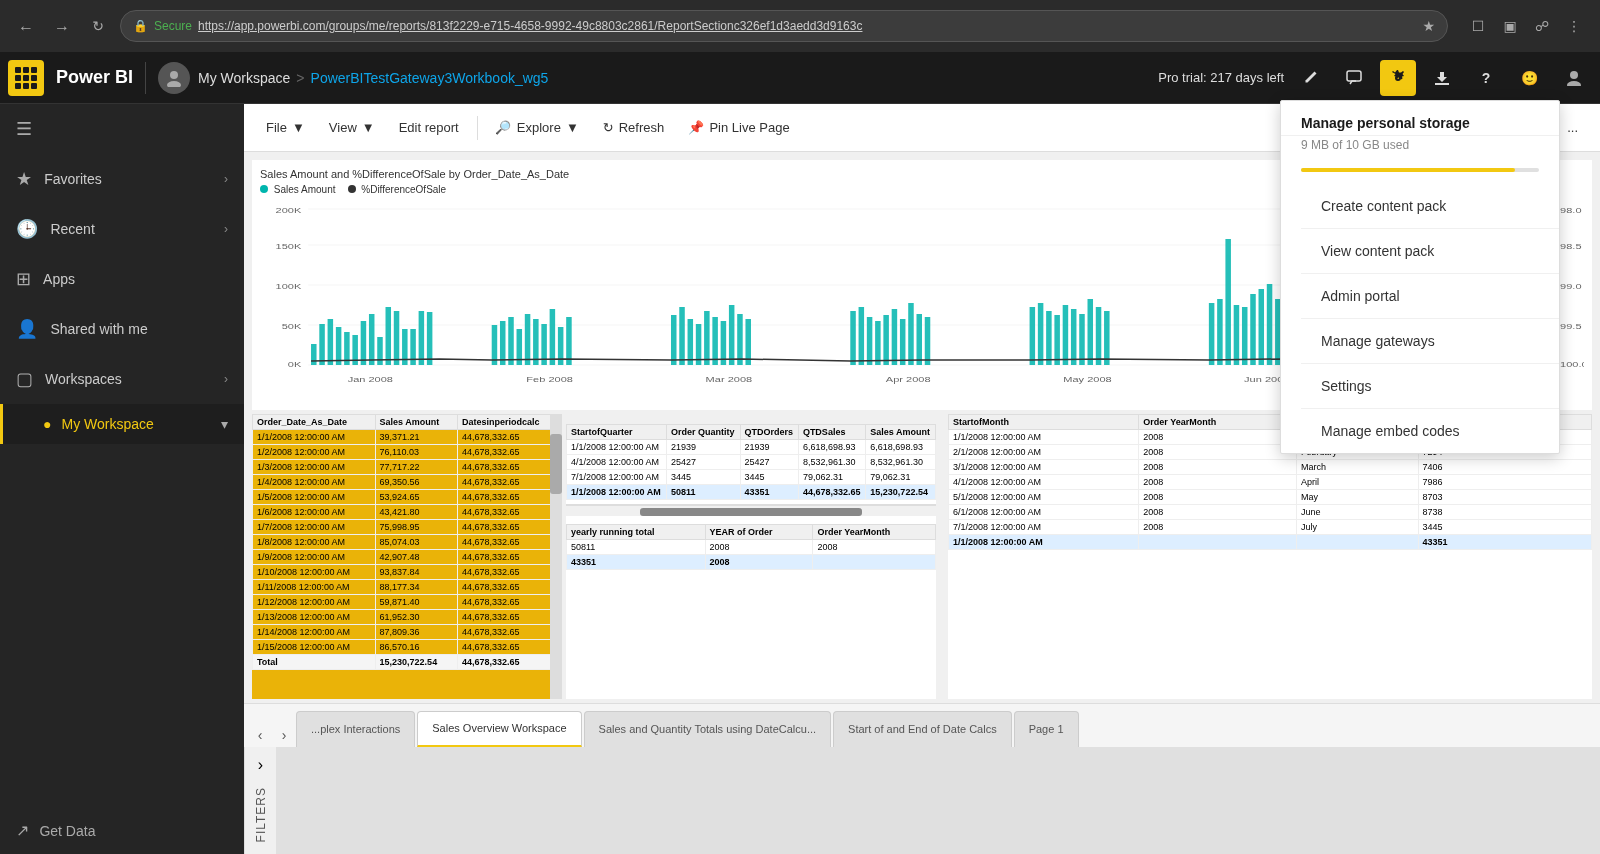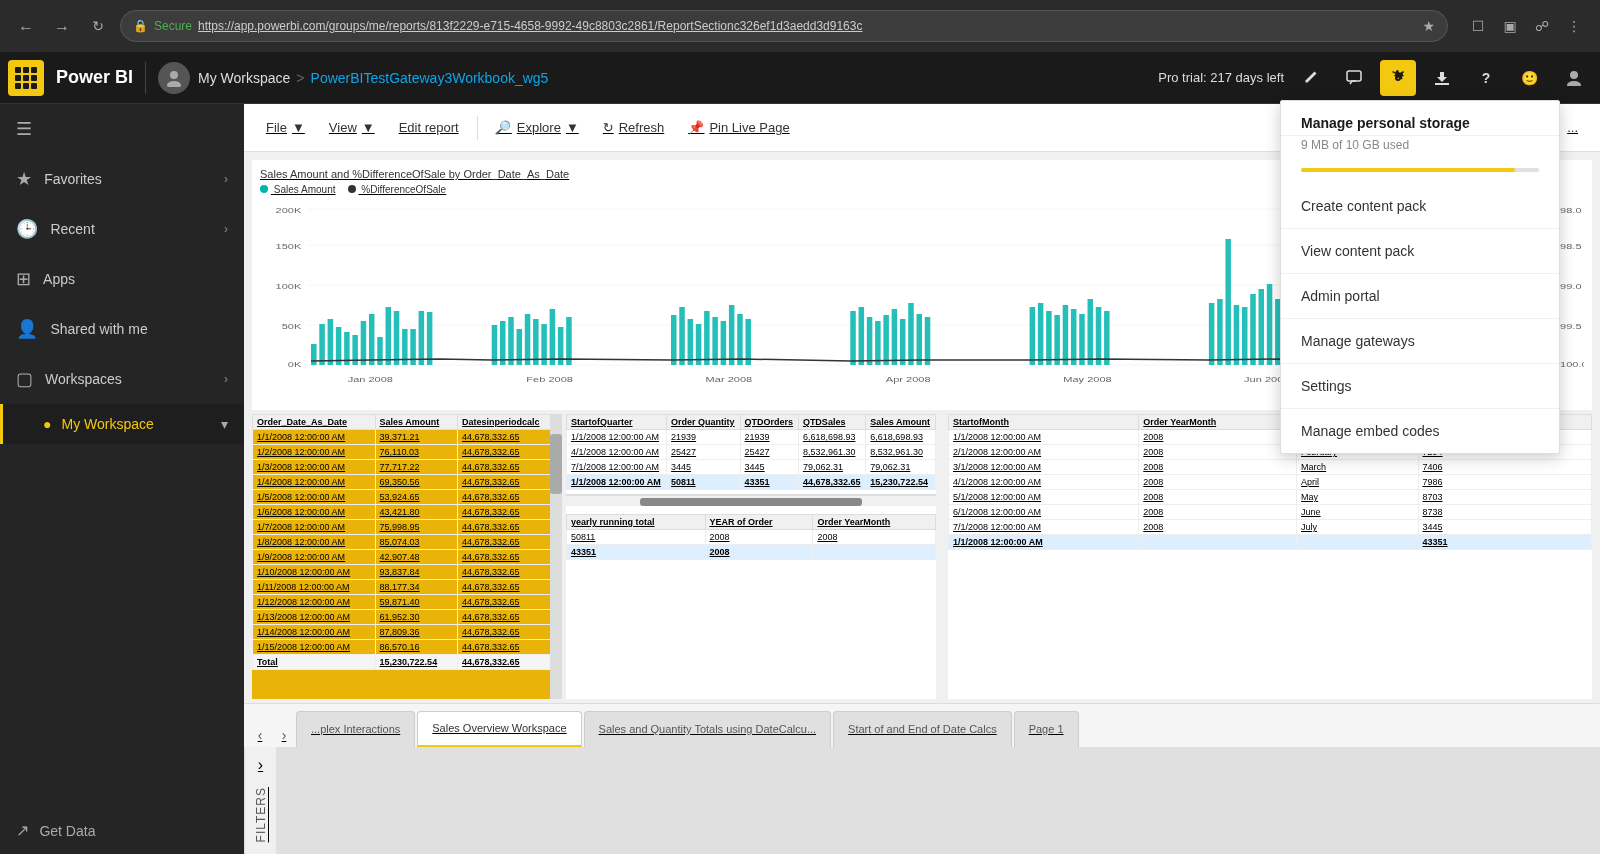--- a/index.html
+++ b/index.html
@@ -156,21 +156,20 @@
       cursor: pointer;
     }
 
     
     .main-area {
       flex: 1;
       display: flex;
       flex-direction: column;
       background: #e0e0e0;
       overflow: hidden;
-      text-decoration: underline;
     }
 
     
     .secondary-toolbar {
       height: 48px;
       background: #fff;
       display: flex;
       align-items: center;
       padding: 0 12px;
       gap: 4px;
@@ -319,20 +318,21 @@
       border: 1px solid #ddd;
       z-index: 1000;
       border-radius: 2px;
     }
     .dropdown-item {
       padding: 14px 20px;
       font-size: 14px;
       color: #333;
       cursor: pointer;
       border-bottom: 1px solid #f0f0f0;
+      margin-left: 20px;
     }
     .dropdown-item:last-child { border-bottom: none; }
     .dropdown-header {
       padding: 14px 20px 4px;
       font-size: 14px;
       font-weight: 600;
       color: #1a1a1a;
       border-bottom: 1px solid #f0f0f0;
     }
     .dropdown-sub {
@@ -755,21 +755,21 @@
               <tfoot>
                 <tr style="font-weight:bold;background:#f5f5f5;">
                   <td>Total</td>
                   <td>15,230,722.54</td>
                   <td>44,678,332.65</td>
                 </tr>
               </tfoot>
             </table>
           </div>
 
-          <div style="background:white;flex:0 0 370px;overflow:auto;">
+          <div style="background:white;flex:0 0 370px;overflow:auto;margin-top:10px;">
             <table class="data-table">
               <thead>
                 <tr>
                   <th>StartofQuarter</th>
                   <th>Order Quantity</th>
                   <th>QTDOrders</th>
                   <th>QTDSales</th>
                   <th>Sales Amount</th>
                 </tr>
               </thead>

